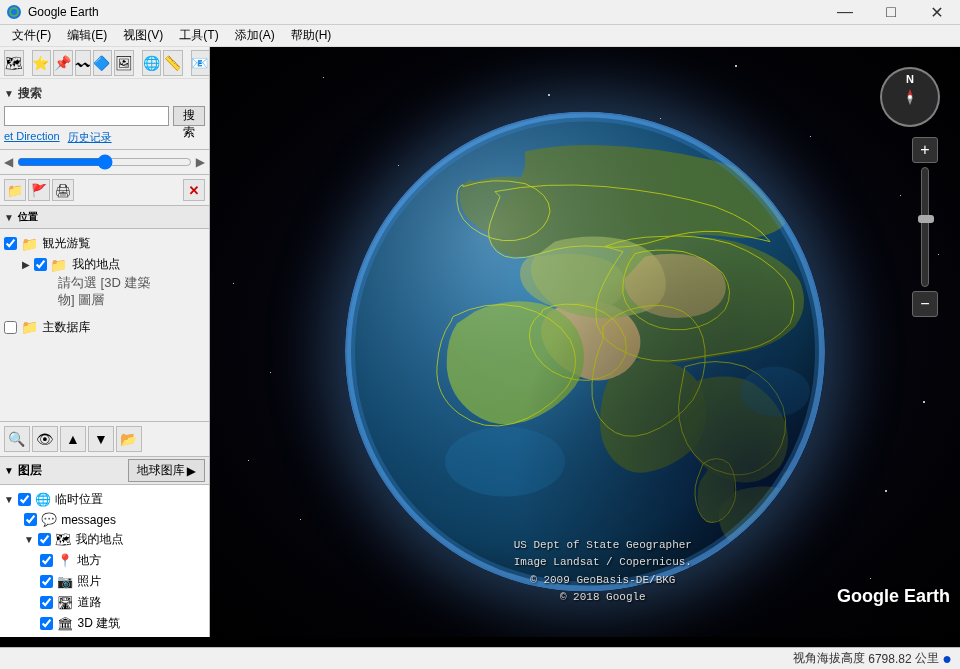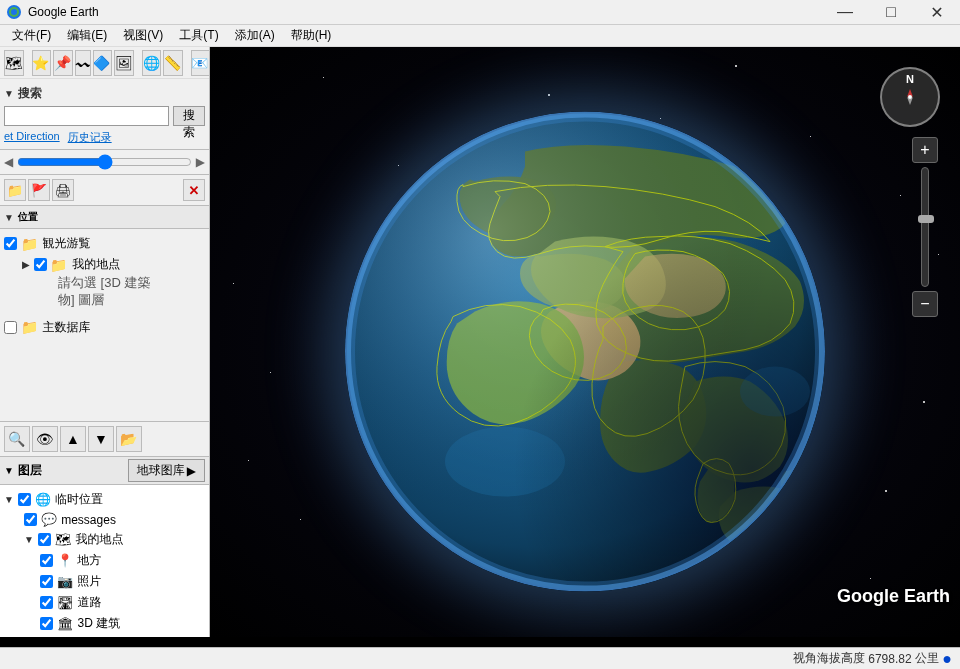--- a/index.html
+++ b/index.html
@@ -494,20 +494,26 @@
     </div>
 
     <div id="zoom-control">
       <div id="zoom-up">+</div>
       <div id="zoom-slider-track">
         <div id="zoom-thumb"></div>
       </div>
       <div id="zoom-down">−</div>
     </div>
 
+    <div id="credits">
+      <span>US Dept of State Geographer</span><br>
+      <span>Image Landsat / Copernicus.</span><br>
+      <span>© 2009 GeoBasis-DE/BKG</span><br>
+      <span>© 2018 Google</span>
+    </div>
 
     <div id="ge-watermark">
       <span>Google Earth</span>
     </div>
 
   </div>
 </div>
 
 <div id="statusbar">
   <span>视角海拔高度</span>&nbsp;

